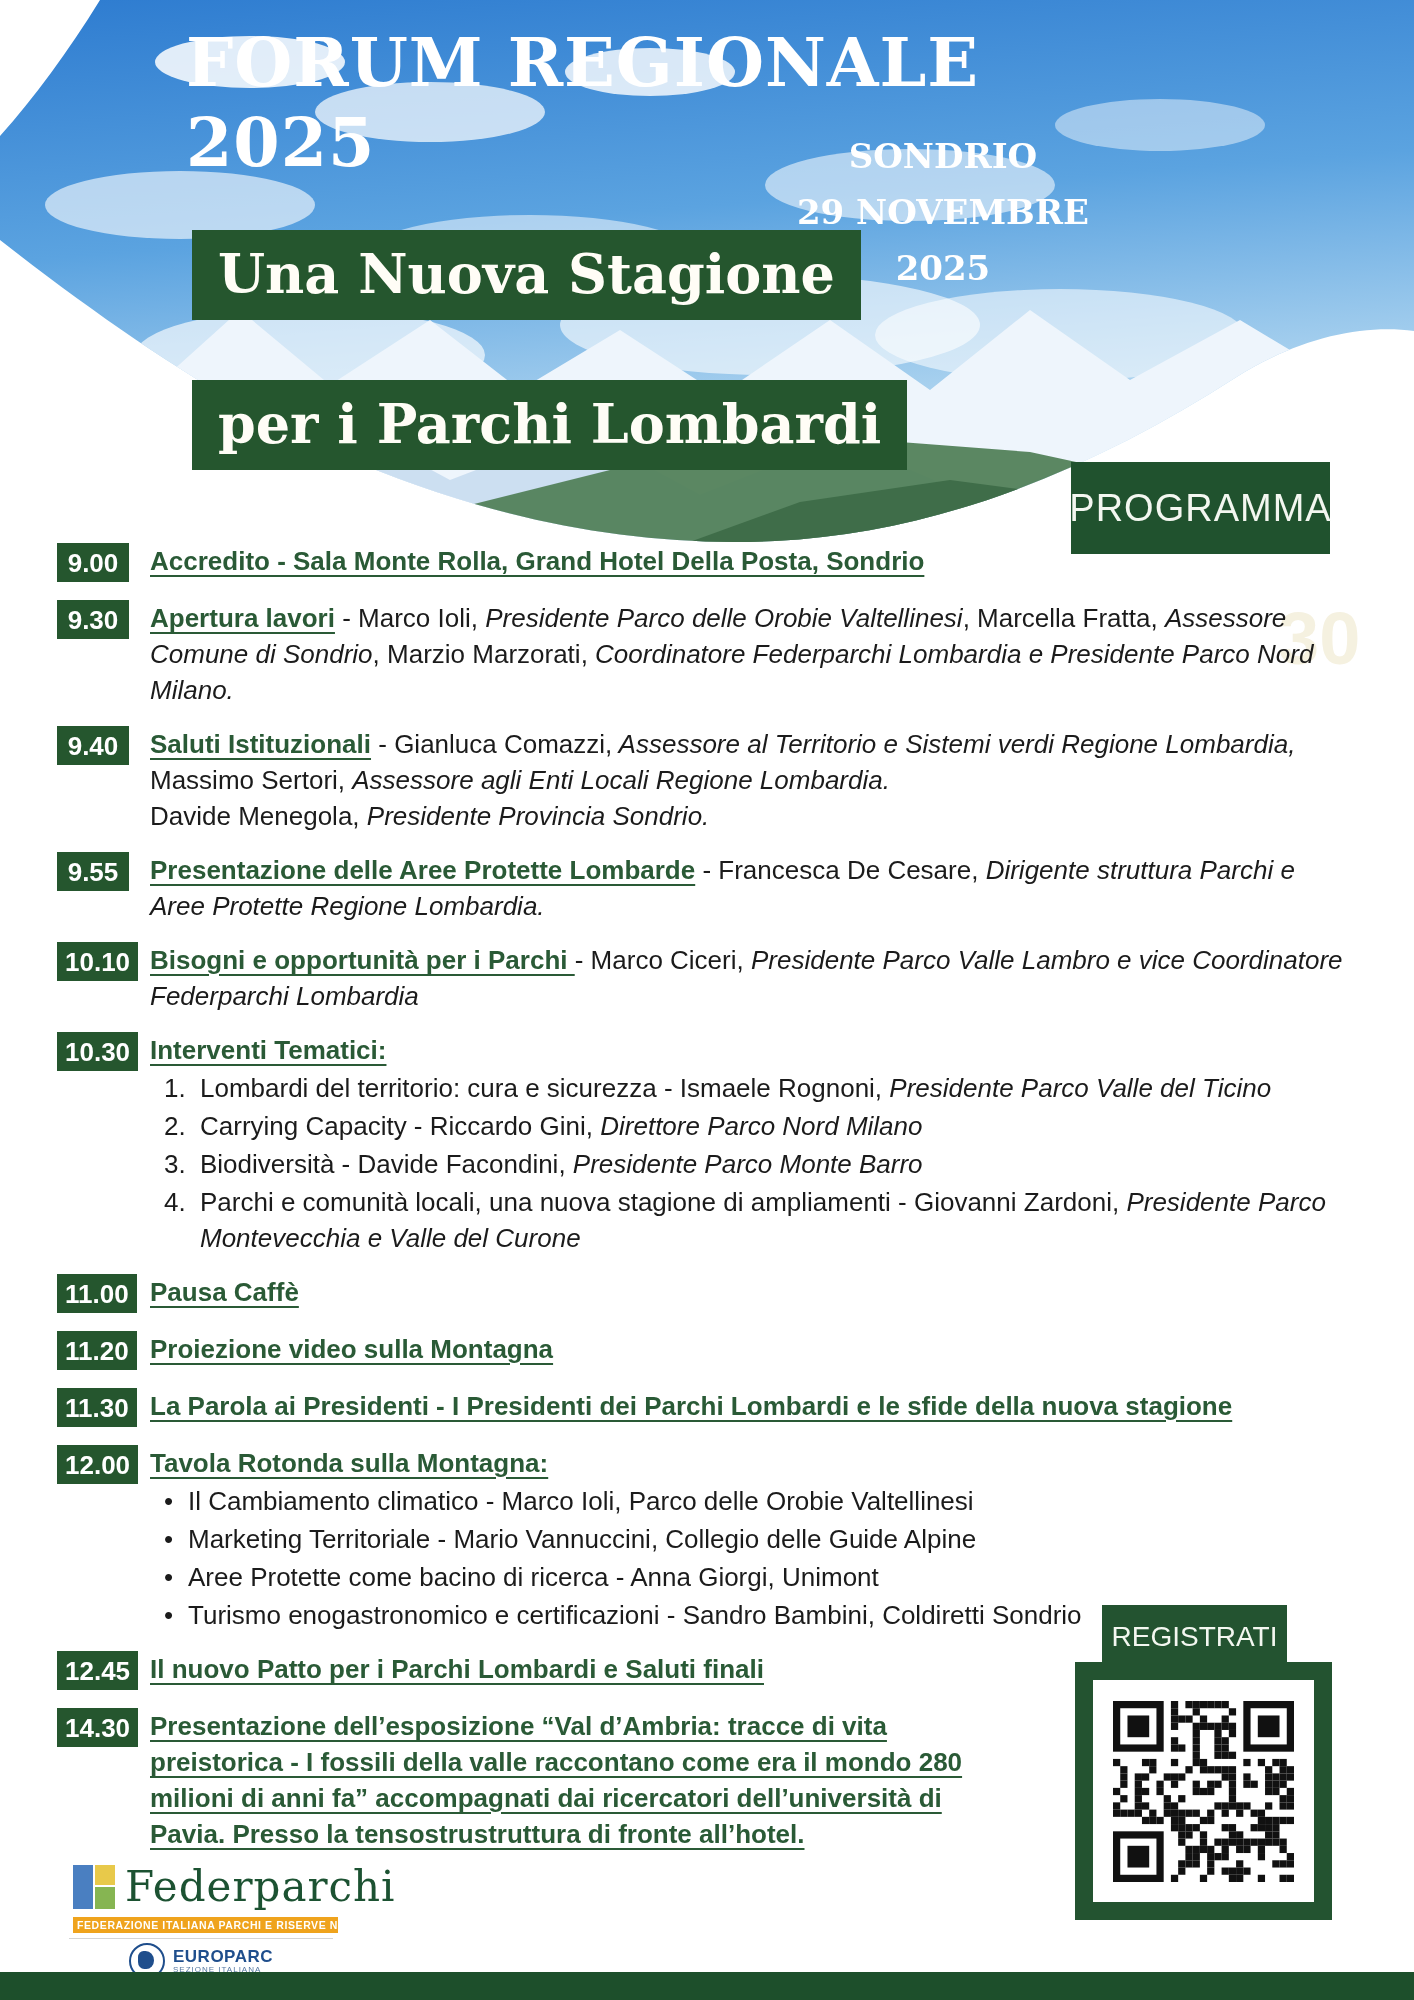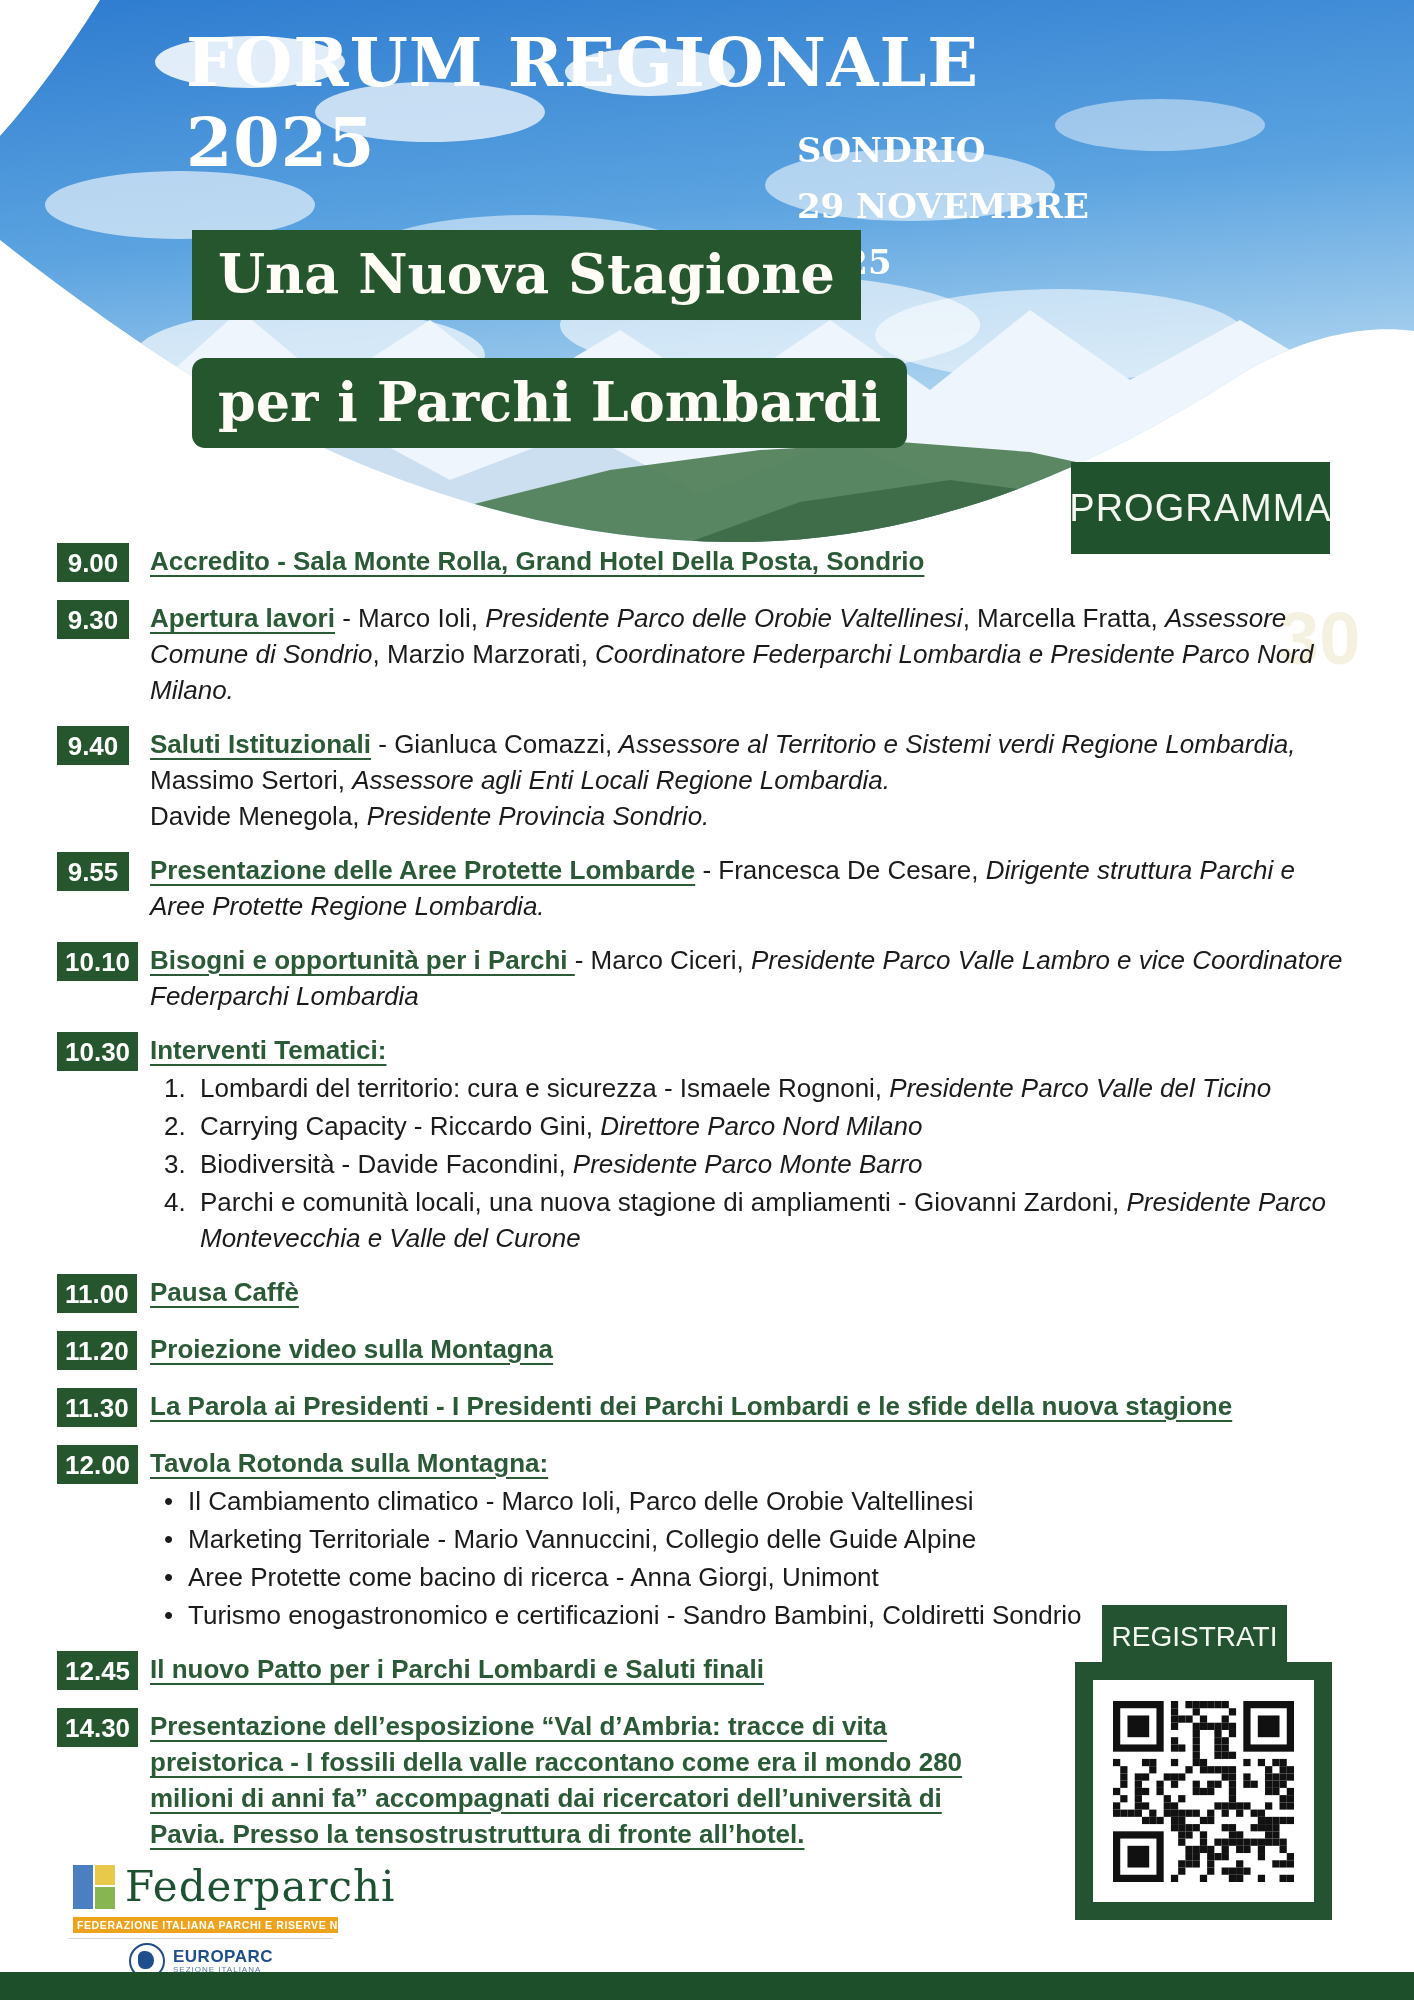--- a/index.html
+++ b/index.html
@@ -4,27 +4,27 @@
 <style>
   html,body{margin:0;padding:0;background:#e8e8e8;}
   .page{position:relative;width:1414px;height:2000px;background:#ffffff;overflow:hidden;
         font-family:"Liberation Sans",sans-serif;margin:0 auto;}
   
   .hero{position:absolute;top:0;left:0;width:1145px;height:560px;}
   .hero svg{display:block}
   .forum-title{position:absolute;left:186px;top:22px;width:900px;color:#ffffff;
         font-family:"DejaVu Serif",serif;font-weight:700;font-size:68px;letter-spacing:1px;
         transform:scaleX(.98);transform-origin:left;}
-  .date-block{position:absolute;right:56px;top:122px;text-align:left;color:#ffffff;
+  .date-block{position:absolute;right:56px;top:128px;text-align:center;color:#ffffff;
         font-family:"DejaVu Serif",serif;font-weight:700;font-size:34px;line-height:56px;}
   .sub-box{position:absolute;left:192px;background:#25562e;color:#fffdf6;
         font-family:"DejaVu Serif",serif;font-weight:700;font-size:54px;
         padding:12px 26px 14px 26px;white-space:nowrap;}
   .sub1{top:230px;}
-  .sub2{top:358px;border-radius:13px;}
+  .sub2{top:380px;}
   .prog-box{position:absolute;left:1071px;top:462px;width:259px;height:92px;background:#20522e;
         color:#f3f7f0;font-size:38px;letter-spacing:1px;display:flex;align-items:center;justify-content:center;}
   .watermark{position:absolute;left:1278px;top:596px;font-size:74px;font-weight:700;color:#f5f1e0;}
   
   .schedule{position:absolute;top:543px;left:57px;width:1300px;}
   .row{display:grid;grid-template-columns:93px 1fr;align-items:start;margin-bottom:18px;}
   .badge{background:#25562e;color:#ffffff;font-weight:700;font-size:26px;line-height:1;
         padding:7px 8px 6px 8px;display:inline-block;min-width:56px;text-align:center;justify-self:start;}
   .content{font-size:26px;line-height:36px;color:#1b1b1b;}
   .t-link{color:#2a5a36;font-weight:700;text-decoration:underline;

